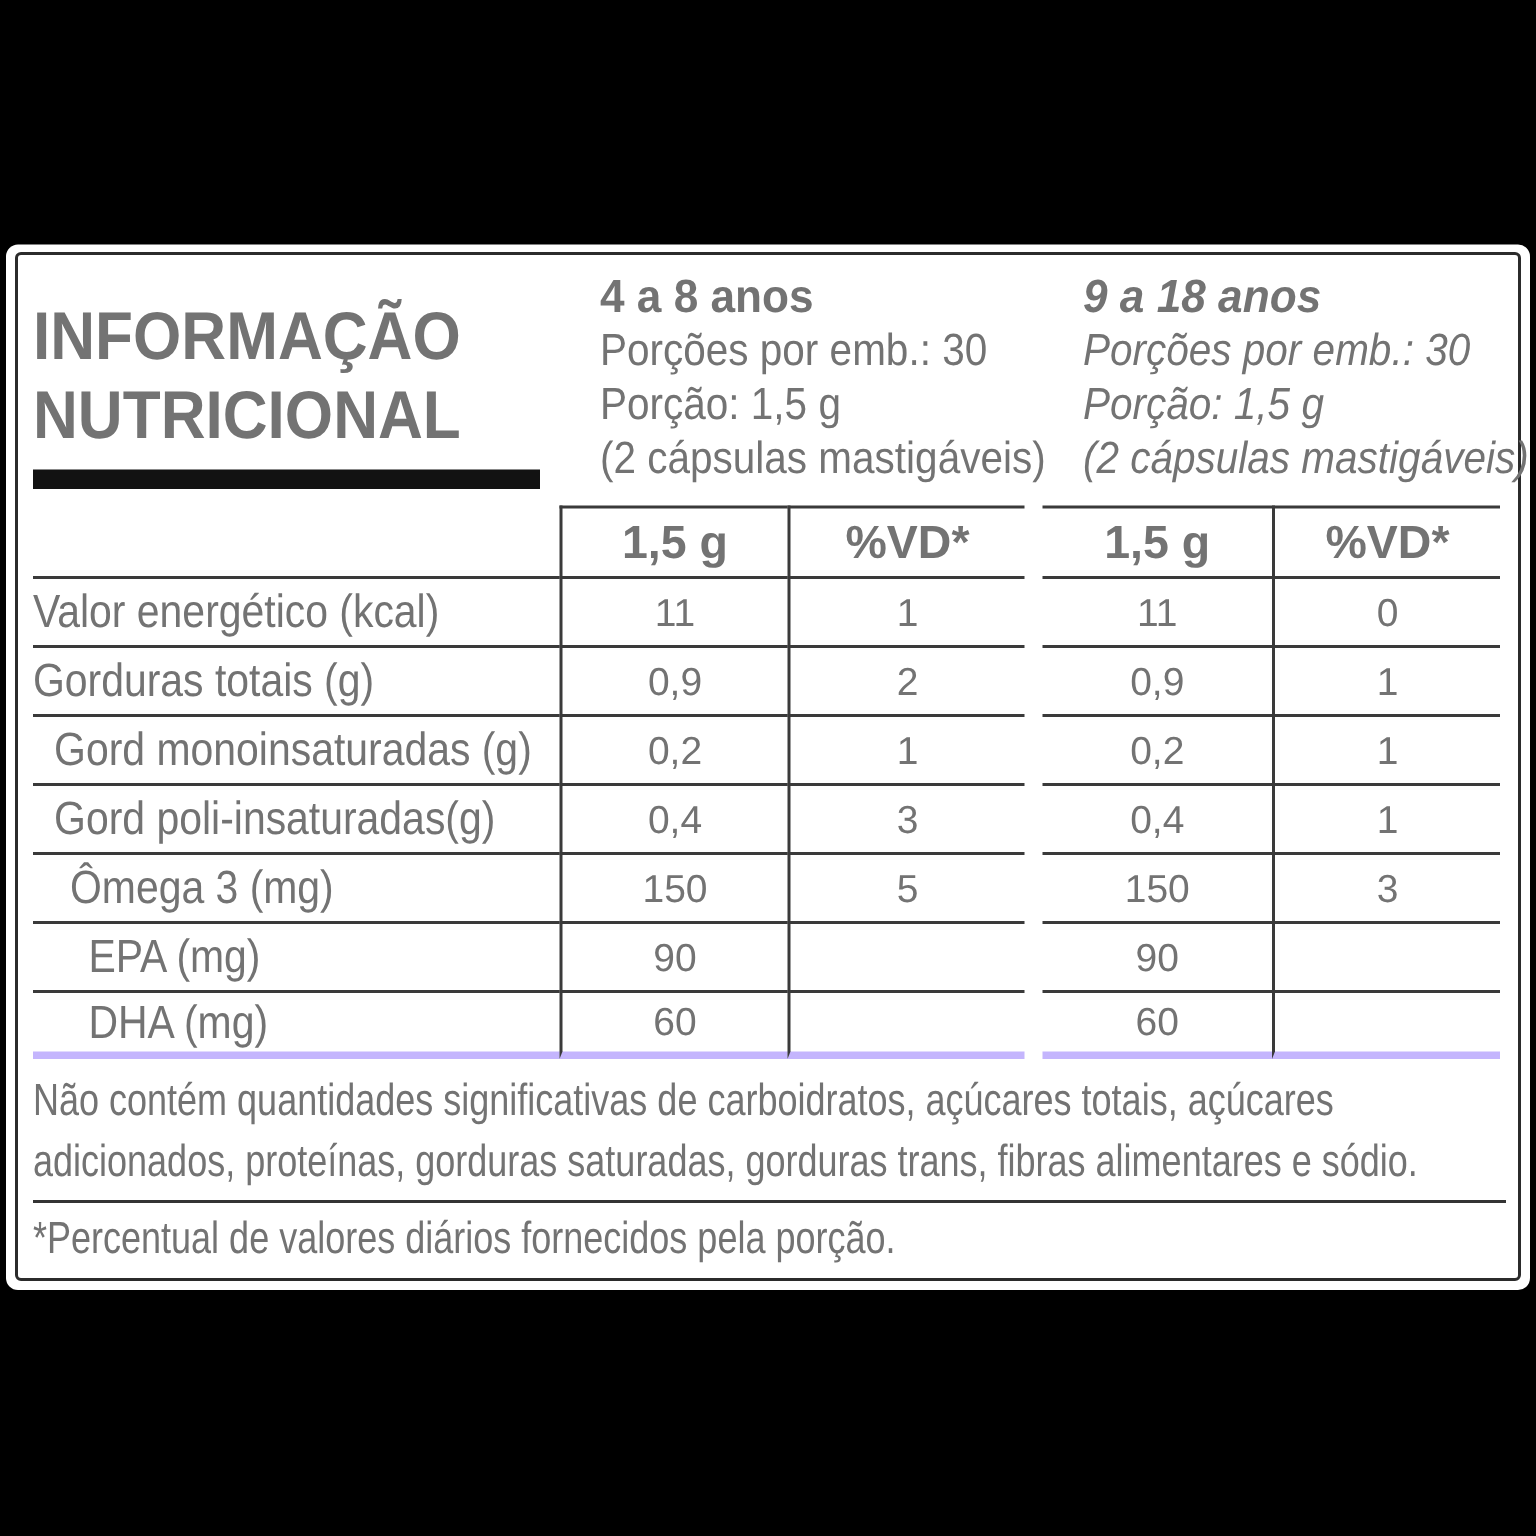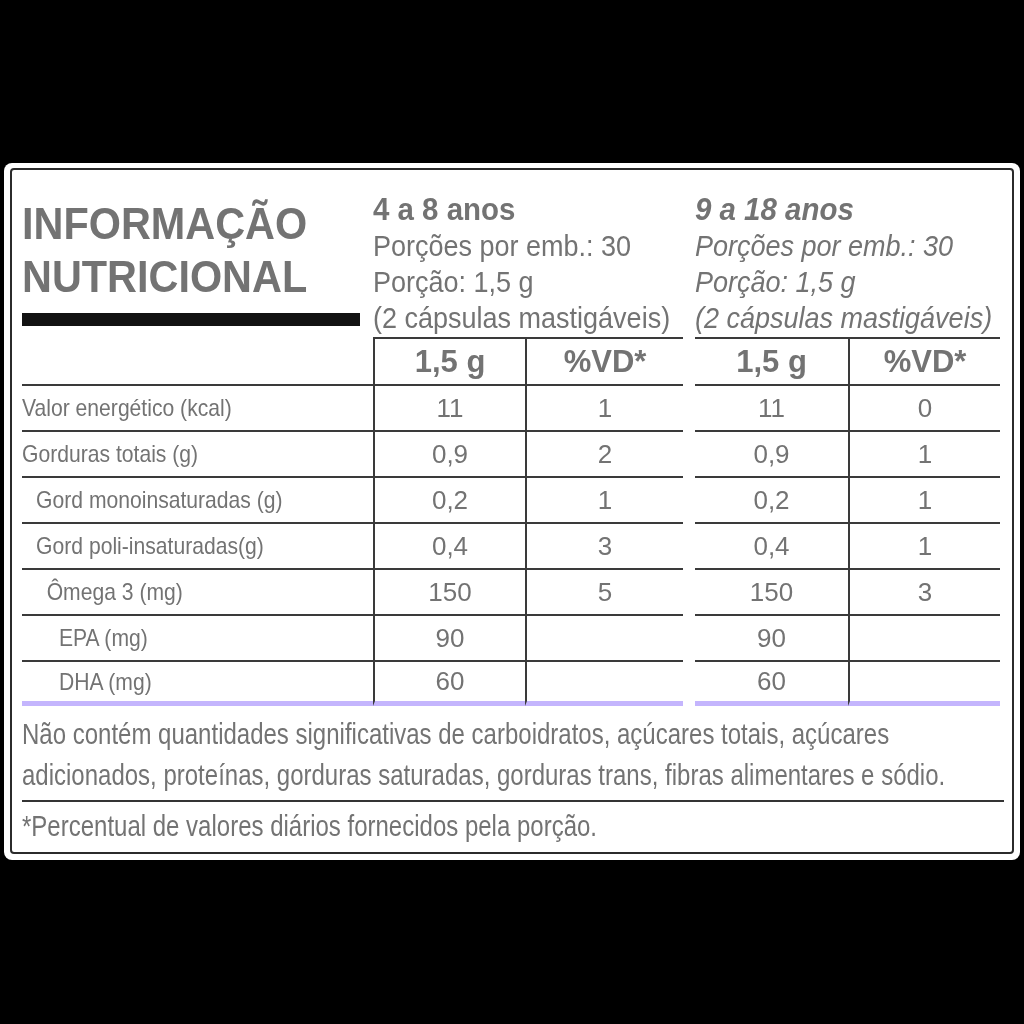--- a/index.html
+++ b/index.html
@@ -7,34 +7,34 @@
           font-family:"Liberation Sans",sans-serif;color:#737373;}
   .label-box{position:absolute;left:4px;top:163px;width:1016px;height:697px;
              background:#ffffff;border-radius:8px;}
   .inner-border{position:absolute;left:6px;top:5px;right:6px;bottom:6px;
                 border:2px solid #2b2b2b;border-radius:4px;pointer-events:none;}
 
   .title{position:absolute;left:18px;top:34px;font-weight:bold;font-size:45px;
          line-height:53px;transform:scaleX(0.92);transform-origin:0 0;white-space:nowrap;}
   .title-bar{position:absolute;left:18px;top:150px;width:338px;height:13px;background:#121212;}
 
-  .ghead{position:absolute;top:28px;width:318px;}
+  .ghead{position:absolute;top:16px;width:318px;margin-left:27px;}
   .ghead.g1{left:369px;}
   .ghead.g2{left:691px;font-style:italic;}
   .ghead .age{font-weight:bold;font-size:31px;line-height:37px;white-space:nowrap;
               transform:scaleX(0.95);transform-origin:0 0;}
   .ghead .hline{font-size:30px;line-height:36px;white-space:nowrap;
                 transform:scaleX(0.9);transform-origin:0 0;}
 
   .ntable{position:absolute;left:18px;top:174px;display:grid;
           grid-template-columns:351px 152px 158px 12px 153px 152px;
           grid-template-rows:47px repeat(7,46px);}
   .trow{display:contents;}
   .cell{display:flex;align-items:center;}
-  .c-label{justify-content:flex-start;font-size:24px;}
+  .c-label{justify-content:flex-start;font-size:31px;}
   .c-label .lbl-text{transform:scaleX(0.88);transform-origin:0 50%;white-space:nowrap;}
   .c-val{justify-content:center;font-size:26px;}
   .hdr .c-val{font-weight:bold;font-size:31px;}
   .bl{border-left:2px solid #3a3a3a;}
   .hdr .bt{border-top:2px solid #3a3a3a;}
   .drow .cell:not(.c-gap){border-top:2px solid #3a3a3a;}
   .lastrow .cell:not(.c-gap){border-bottom:5px solid #c4b5fd;}
   .ind-1 .lbl-text{padding-left:16px;}
   .ind-2 .lbl-text{padding-left:28px;}
   .ind-3 .lbl-text{padding-left:42px;}

